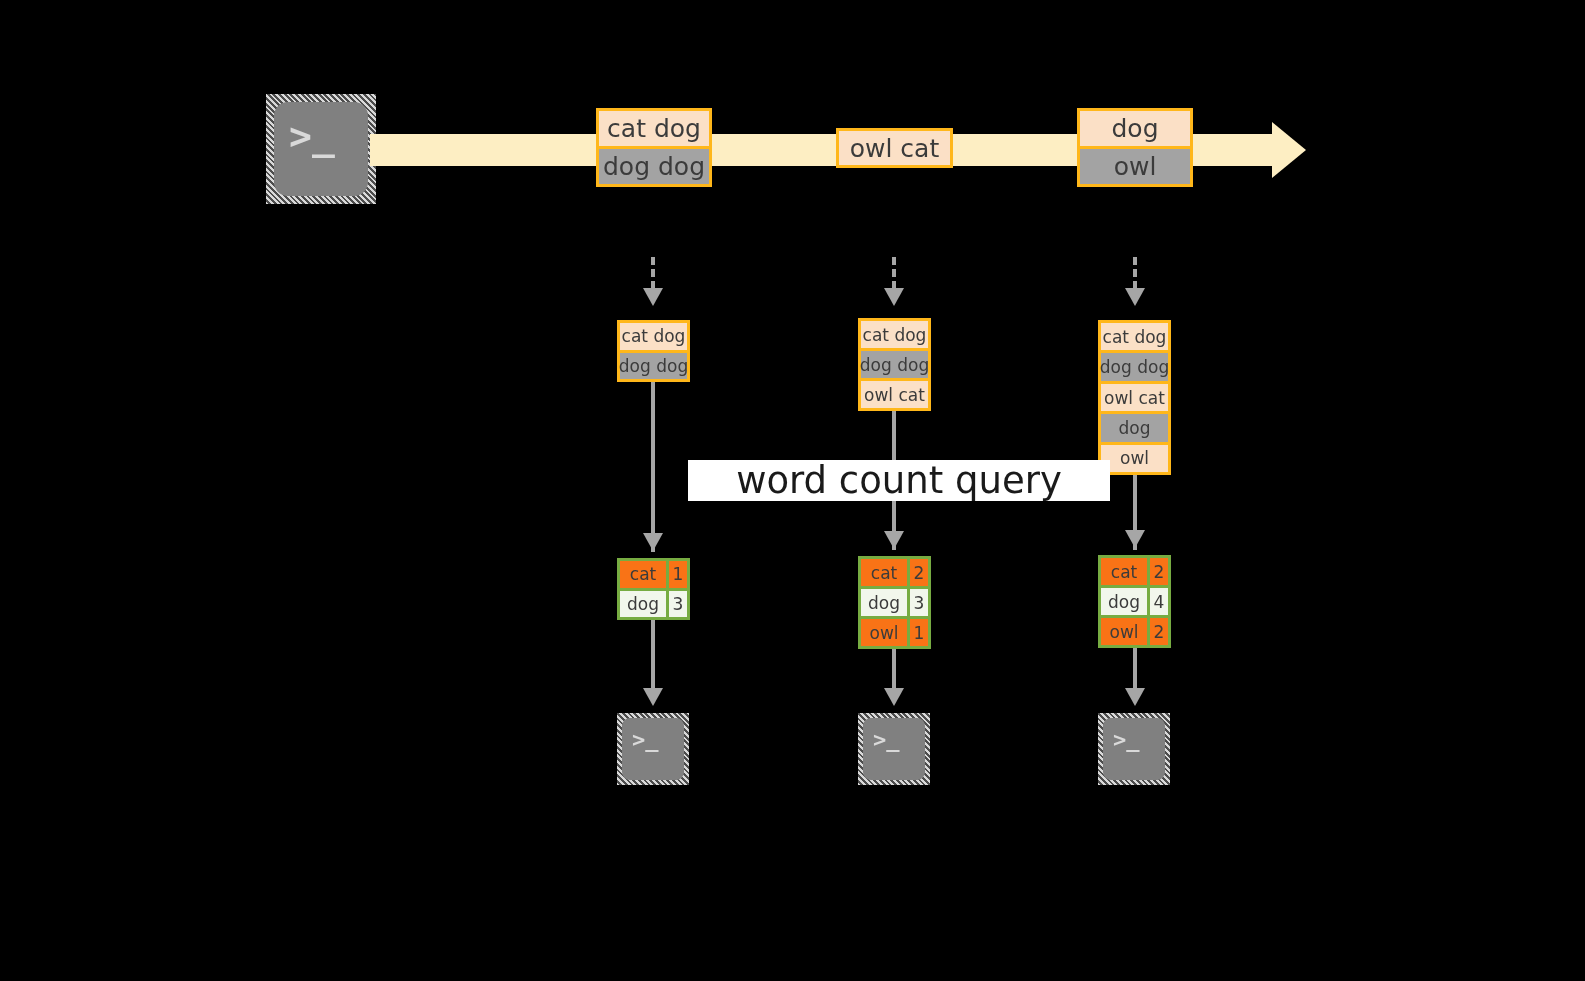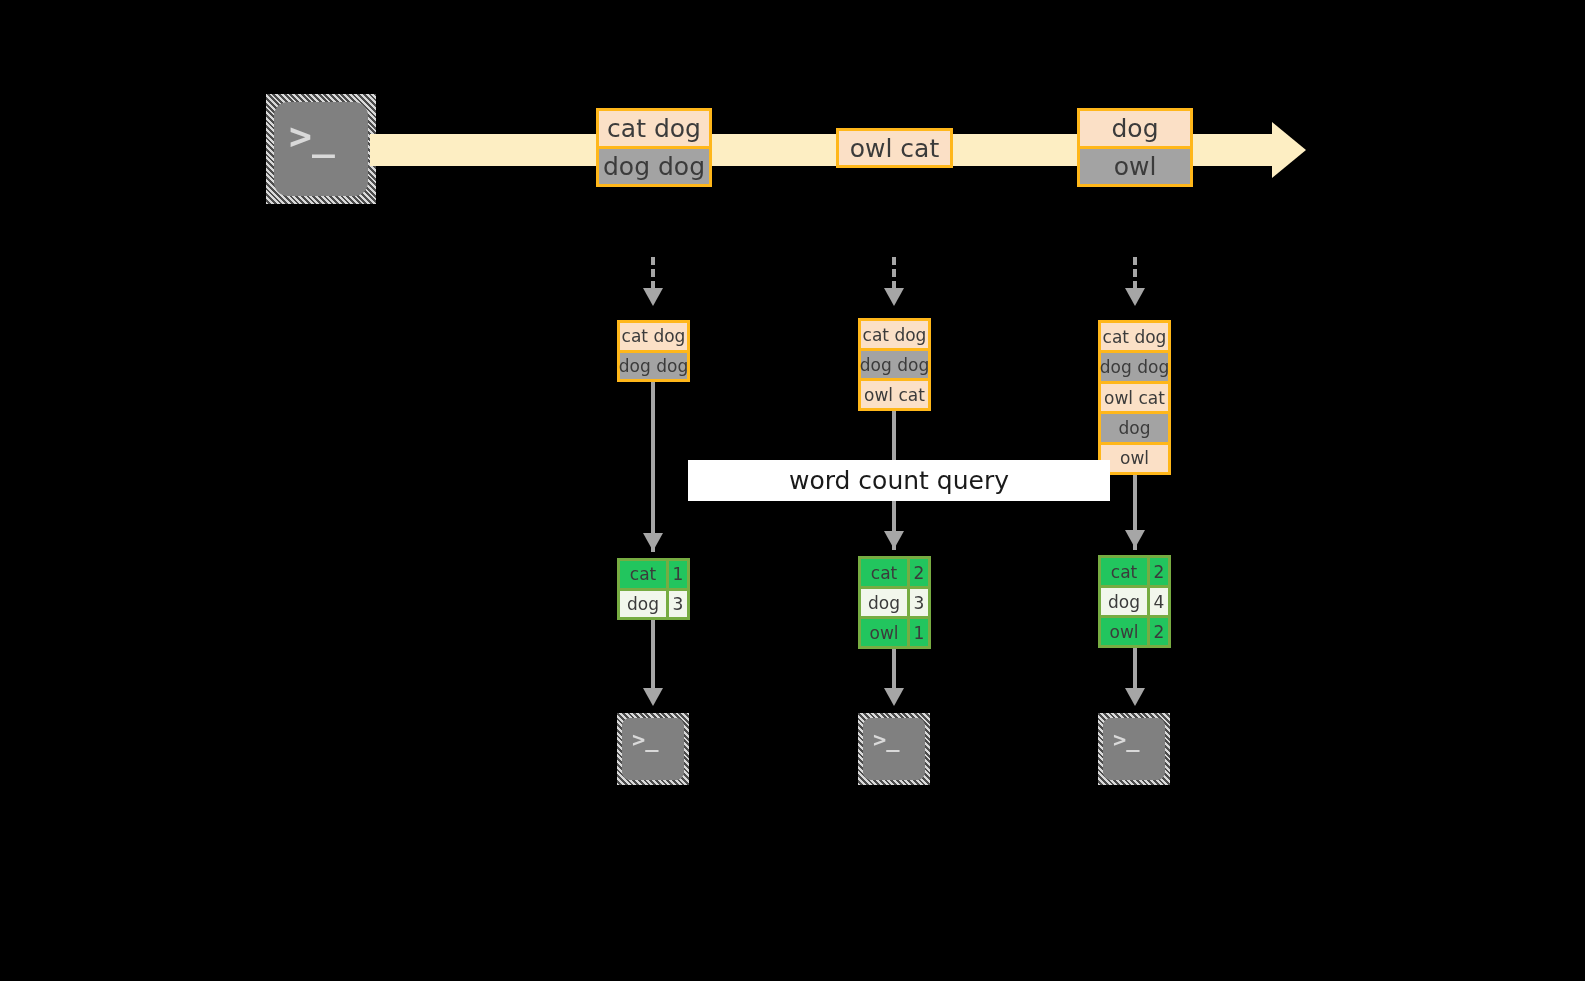--- a/index.html
+++ b/index.html
@@ -98,21 +98,21 @@
   .gbox .grow + .grow { border-top: 3px solid #77ac42; }
   .gbox .gcell {
     display: flex;
     align-items: center;
     justify-content: center;
     font-size: 17px;
     color: #3b3b3b;
   }
   .gbox .gcell.key { flex: 0 0 46px; }
   .gbox .gcell.val { flex: 1 1 auto; border-left: 3px solid #77ac42; }
-  .gbox .grow.dark  .gcell { background: #22c55e; }
+  .gbox .grow.dark  .gcell { background: #f97316; }
   .gbox .grow.light .gcell { background: #f2f7ec; }
 
   
   .vline {
     position: absolute;
     width: 4px;
     background: #a6a6a6;
   }
   .vline.dashed {
     background: none;
@@ -129,21 +129,21 @@
 
   
   .label-band {
     position: absolute;
     background: #ffffff;
     display: flex;
     align-items: center;
     justify-content: center;
   }
   .label-band .txt {
-    font-size: 25px;
+    font-size: 37px;
     color: #1a1a1a;
     white-space: nowrap;
   }
 </style>
 </head>
 <body>
 
 <div id="canvas">
 
   <div class="terminal big" style="left:266px; top:94px; width:110px; height:110px;">

